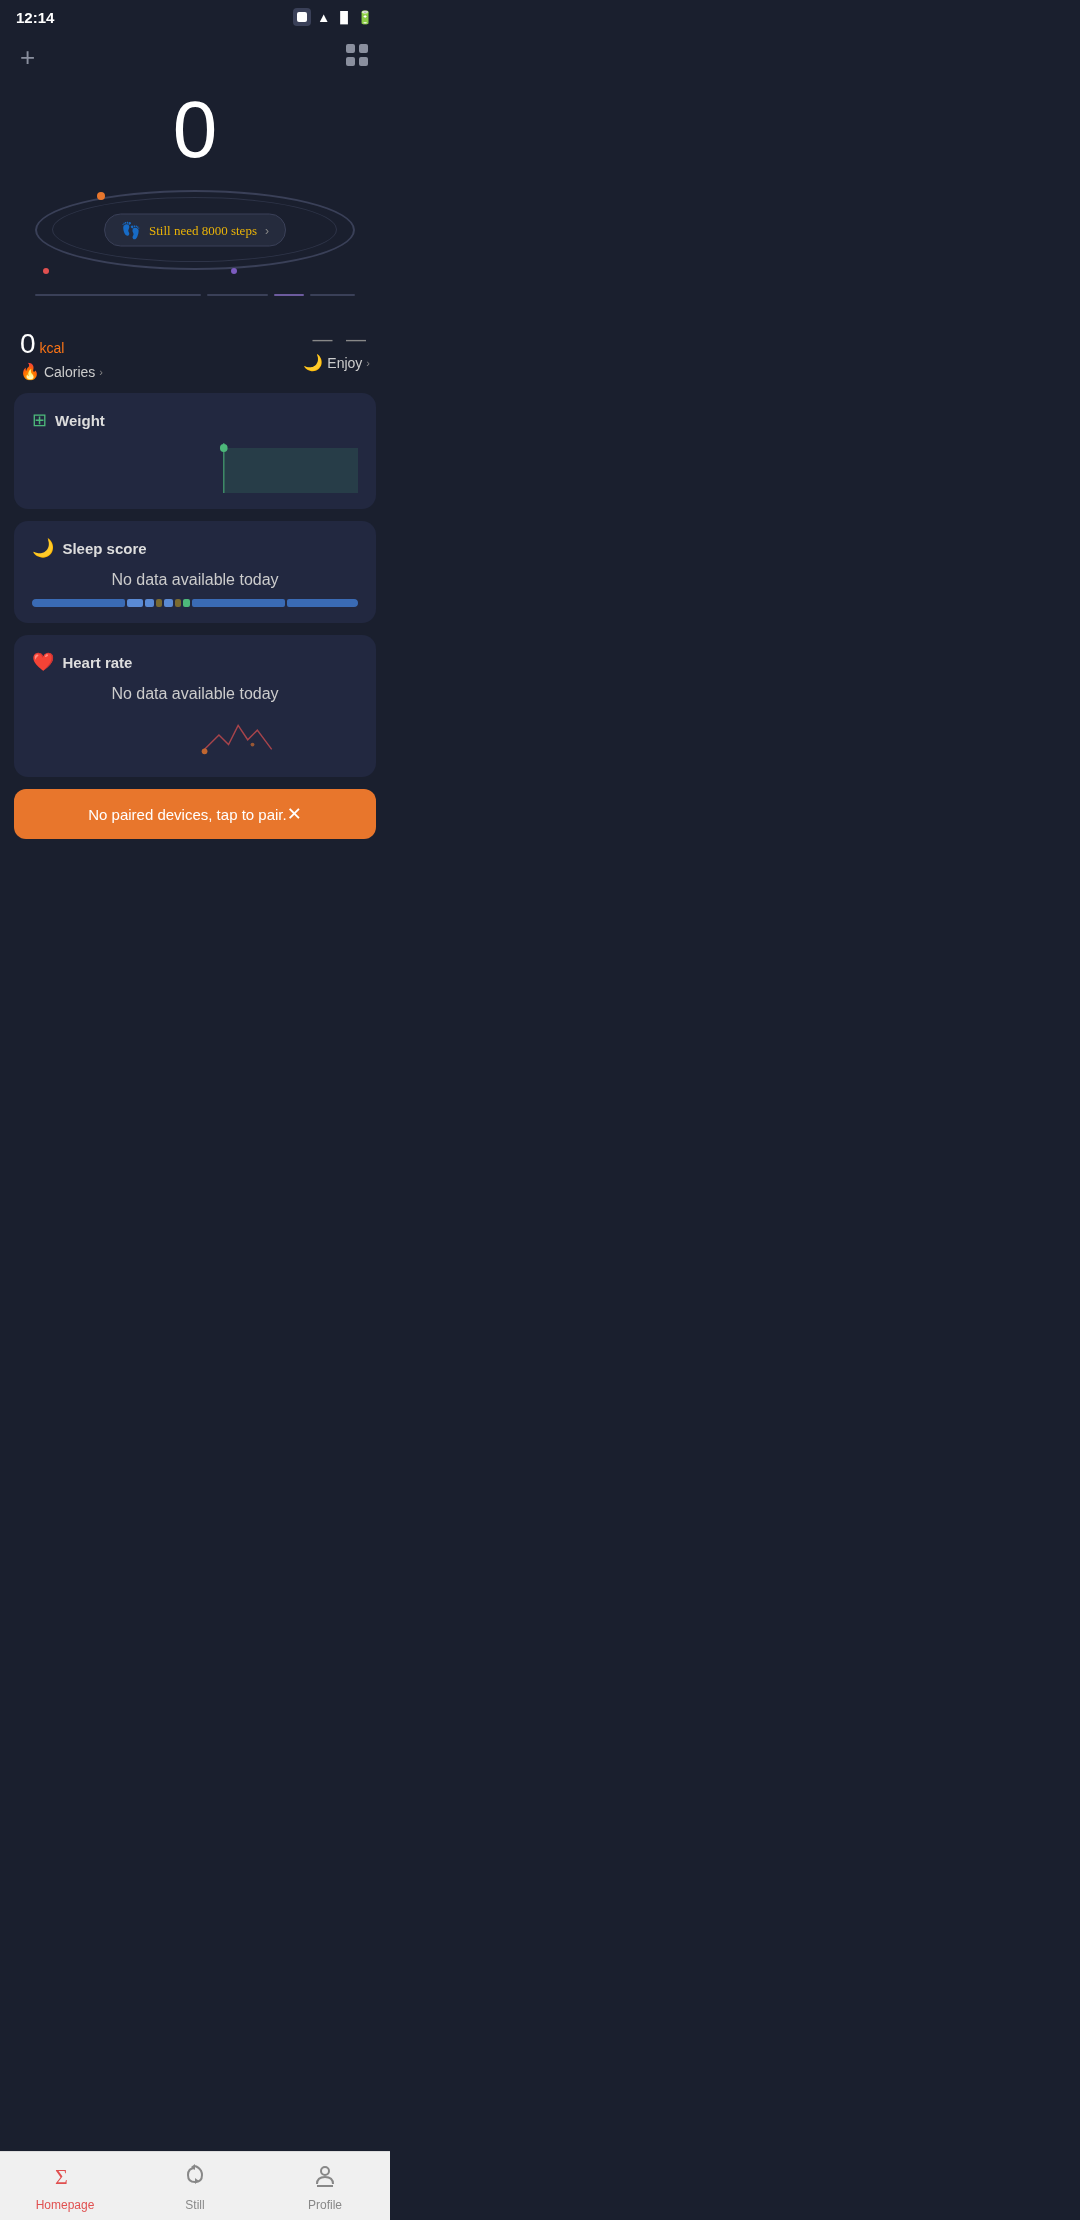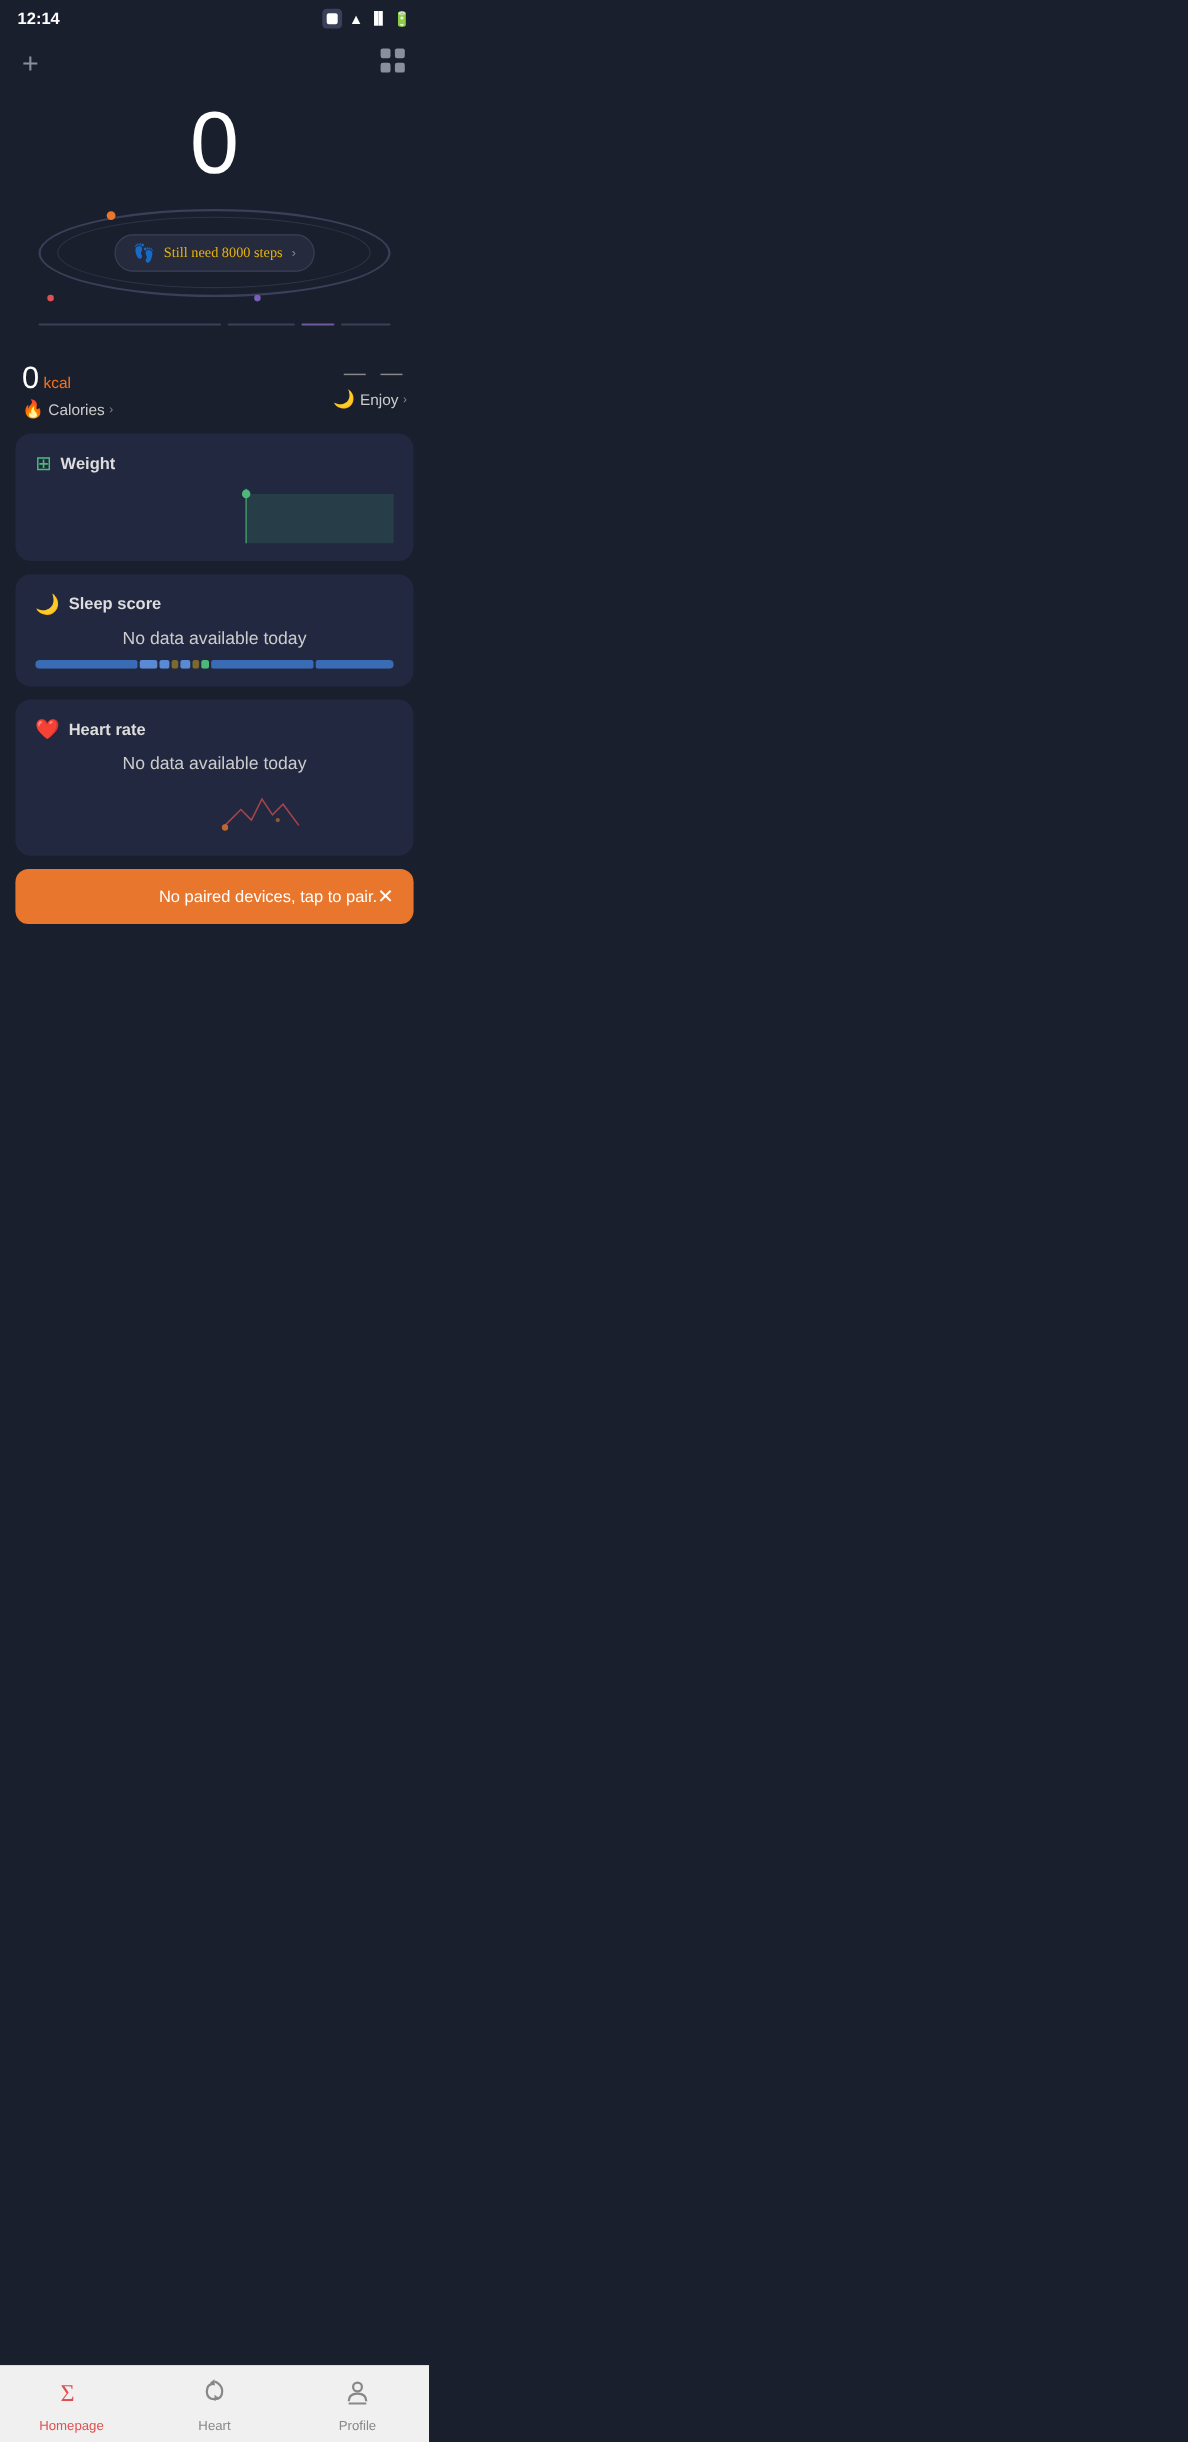--- a/index.html
+++ b/index.html
@@ -290,21 +290,21 @@
     }
 
     
     .pair-banner {
       background: #e8762c;
       border-radius: 12px;
       margin: 5px 14px 16px;
       padding: 14px 18px;
       display: flex;
       align-items: center;
-      justify-content: flex-end;
+      justify-content: center;
     }
     .pair-banner-text {
       font-size: 15px;
       color: #fff;
       font-weight: 400;
     }
     .pair-banner-close {
       color: #fff;
       font-size: 18px;
       cursor: pointer;
@@ -533,21 +533,21 @@
   </div>
   <div class="nav-item">
     <span class="nav-icon">
       <svg width="26" height="26" viewBox="0 0 26 26" fill="none">
 
         <path d="M13 4 C13 4 20 6 20 13 C20 17.4 17.4 20 13 20 C8.6 20 6 17.4 6 13 C6 8.6 8.6 6 13 6" stroke="#888" stroke-width="2" fill="none"></path>
         <path d="M13 2 L13 8 L9 5 Z" fill="#888"></path>
         <path d="M13 22 L13 16 L17 19 Z" fill="#888"></path>
       </svg>
     </span>
-    <span class="nav-label">Heart</span>
+    <span class="nav-label">Still</span>
   </div>
   <div class="nav-item">
     <span class="nav-icon">
       <svg width="26" height="26" viewBox="0 0 26 26" fill="none">
 
         <circle cx="13" cy="9" r="4" stroke="#888" stroke-width="2" fill="none"></circle>
         <path d="M5 22 C5 17 8 15 13 15 C18 15 21 17 21 22" stroke="#888" stroke-width="2" fill="none"></path>
         <line x1="5" y1="24" x2="21" y2="24" stroke="#888" stroke-width="2"></line>
       </svg>
     </span>

